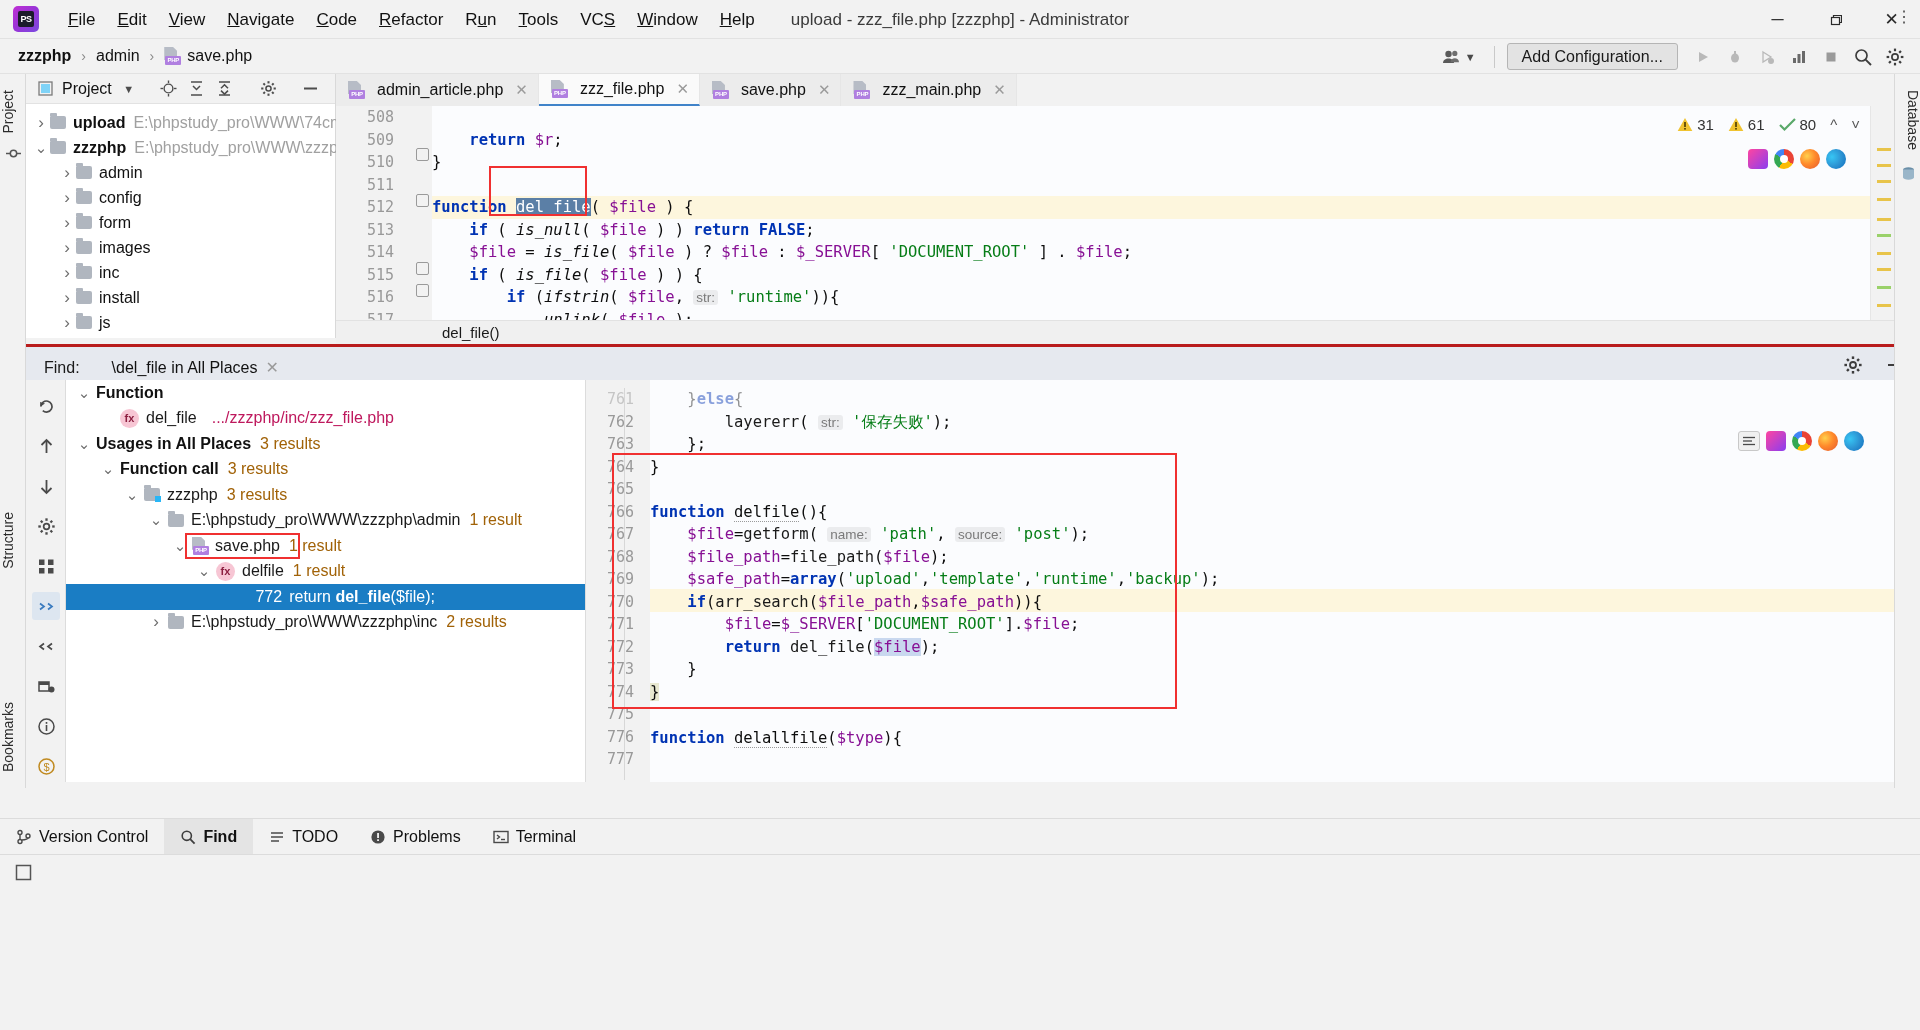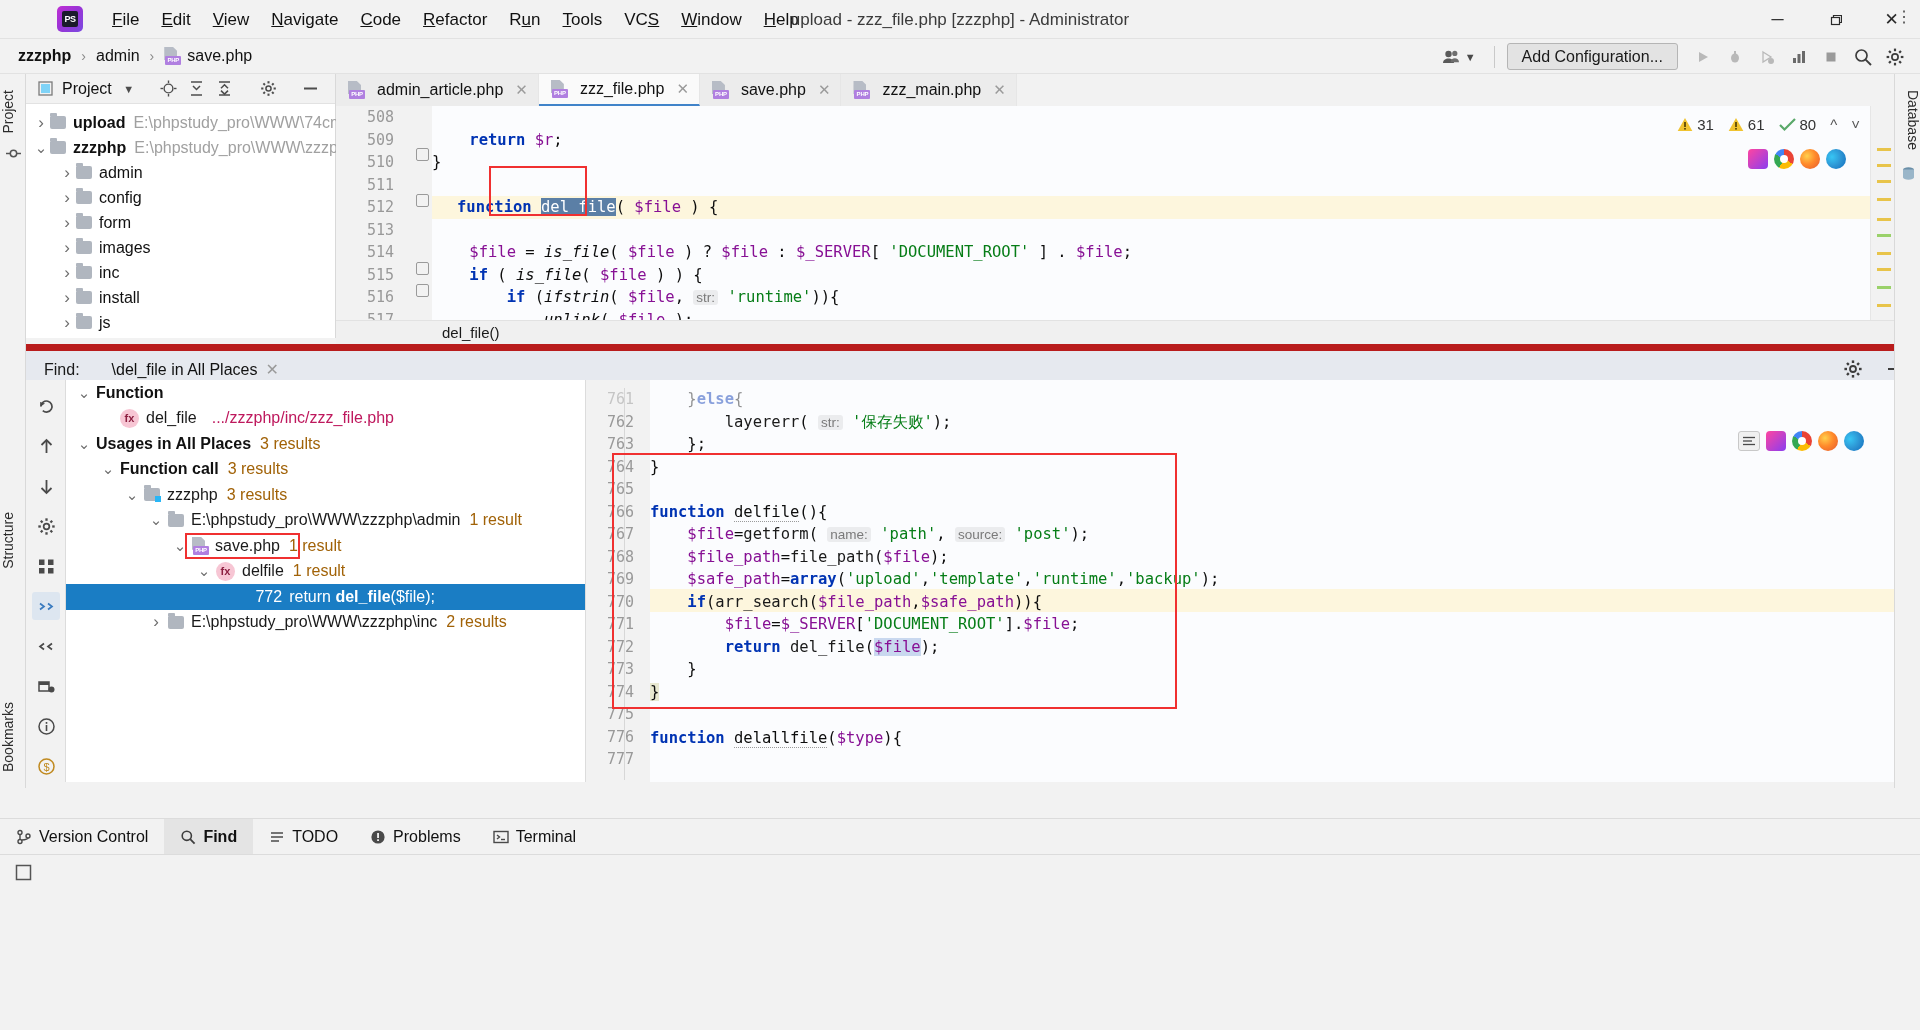--- a/index.html
+++ b/index.html
@@ -13,21 +13,20 @@
     color: #1a1a1a;
     -webkit-font-smoothing: antialiased;
   }
   .app { position: relative; width: 1920px; height: 1030px; background:#f2f2f2; }
 
   
   .titlebar {
     position:absolute; left:0; top:0; width:1920px; height:39px;
     background:#f2f2f2; display:flex; align-items:center;
     border-bottom:1px solid #e2e2e2;
-    padding-left:44px;
   }
   .ps-logo {
     width:26px; height:26px; margin-left:13px; margin-right:10px;
     border-radius:5px; position:relative; flex:0 0 auto;
     background:linear-gradient(135deg,#c02fd4 0%,#9b33d6 45%,#7a4ae0 100%);
   }
   .ps-logo::after{
     content:""; position:absolute; left:5px; top:5px; right:5px; bottom:5px;
     background:#1b1b2b; border-radius:2px;
   }
@@ -210,21 +209,21 @@
     position:absolute; left:336px; top:320px; width:1558px; height:24px;
     background:#f0f0f0; border-top:1px solid #e2e2e2;
     display:flex; align-items:center; padding-left:106px;
     font-size:15px; color:#1a1a1a;
   }
 
   
   .find-header{
     position:absolute; left:26px; top:344px; width:1894px; height:44px;
     background:#e6e9ef; display:flex; align-items:center;
-    border-top:7px solid #b91c1c;
+    border-top:3px solid #b91c1c;
   }
   .find-label{ margin-left:18px; font-size:16px; color:#1a1a1a; }
   .find-tab{
     margin-left:26px; height:36px; display:flex; align-items:center; gap:8px;
     font-size:16px; color:#111; padding:0 6px; position:relative;
   }
   .find-tab::after{
     content:""; position:absolute; left:0; right:0; bottom:0; height:3px; background:#4083c9;
   }
   .find-head-right{ position:absolute; right:10px; top:0; height:36px; display:flex; align-items:center; gap:12px;}
@@ -593,21 +592,22 @@
     <div class="folds">
       <div style="position:absolute;left:2px;top:42px;width:13px;height:13px;border:1px solid #9a9a9a;border-radius:2px;"></div>
       <div style="position:absolute;left:2px;top:88px;width:13px;height:13px;border:1px solid #9a9a9a;border-radius:2px;"></div>
       <div style="position:absolute;left:2px;top:156px;width:13px;height:13px;border:1px solid #9a9a9a;border-radius:2px;"></div>
       <div style="position:absolute;left:2px;top:178px;width:13px;height:13px;border:1px solid #9a9a9a;border-radius:2px;"></div>
     </div>
     <div class="code-area" id="editor-code">
         <div class="cl" style="position: absolute; top: 22.5px; left: 0px; text-align: center;">    <span class="kw">return</span> <span class="var">$r</span>;</div>
         <div class="cl" style="position: absolute; top: 45px; left: 0px;">}</div>
         <div class="cl" style="position: absolute; top: 67.5px; left: 0px;"></div>
-        <div class="cl" style="position: absolute; top: 90px; left: 0px; padding-left: 25px;"><span class="kw">function</span> <span class="sel">del_file</span>( <span class="var">$file</span> ) {</div>
+        <div class="cl" style="position: absolute; top: 90px; left: 0px;"><span class="kw">function</span> <span class="sel">del_file</span>( <span class="var">$file</span> ) {</div>
+        <div class="cl" style="position: absolute; top: 112.5px; left: 0px;">    <span class="kw">if</span> ( <span class="italic">is_null</span>( <span class="var">$file</span> ) ) <span class="kw">return</span> <span class="kw">FALSE</span>;</div>
         <div class="cl" style="position: absolute; top: 135px; left: 0px;">    <span class="var">$file</span> = <span class="italic">is_file</span>( <span class="var">$file</span> ) ? <span class="var">$file</span> : <span class="var">$_SERVER</span>[ <span class="str">'DOCUMENT_ROOT'</span> ] . <span class="var">$file</span>;</div>
         <div class="cl" style="position: absolute; top: 157.5px; left: 0px;">    <span class="kw">if</span> ( <span class="italic">is_file</span>( <span class="var">$file</span> ) ) {</div>
         <div class="cl" style="position: absolute; top: 180px; left: 0px;">        <span class="kw">if</span> (<span class="italic">ifstrin</span>( <span class="var">$file</span>, <span class="param-hint">str:</span> <span class="str">'runtime'</span>)){</div>
         <div class="cl" style="position: absolute; top: 202.5px; left: 0px;">            <span class="italic">unlink</span>( <span class="var">$file</span> );</div>
       </div>
 
     <div class="redbox" style="left:153px; top:60px; width:98px; height:50px;"></div>
 
     <div class="insp">
       <div class="insp-mark" style="top:42px;background:#e8c44a;"></div>

